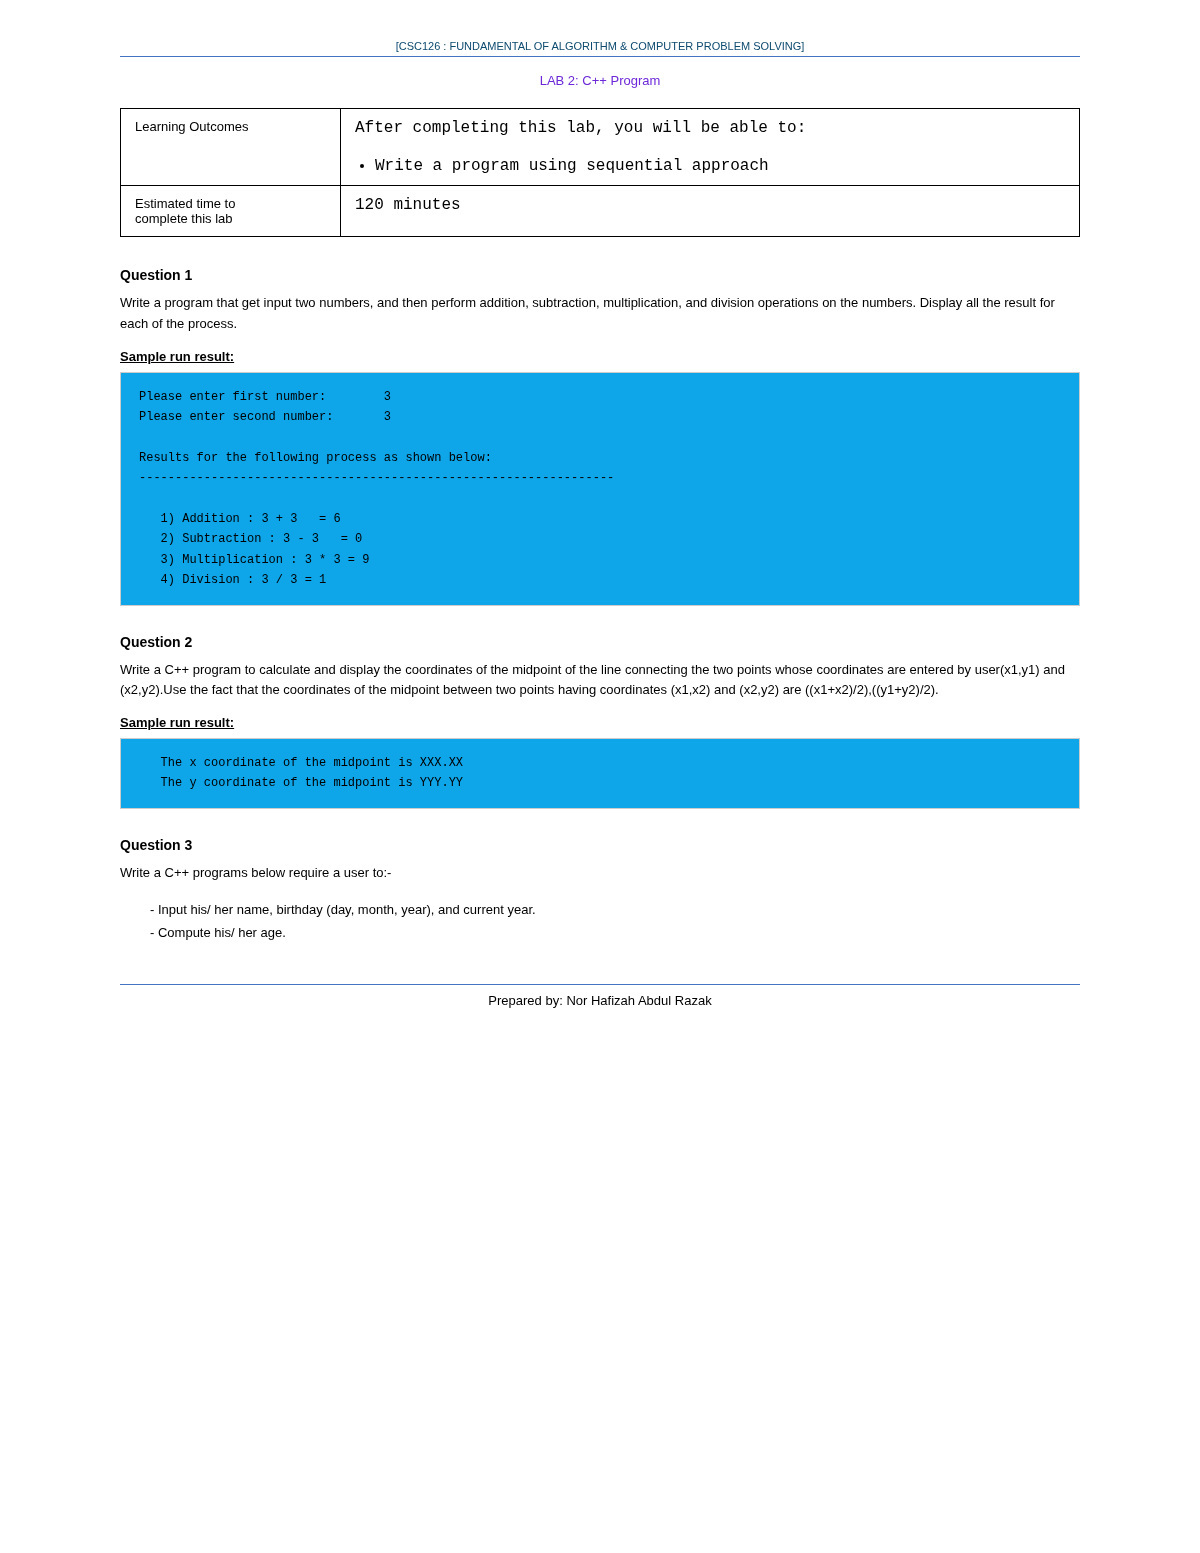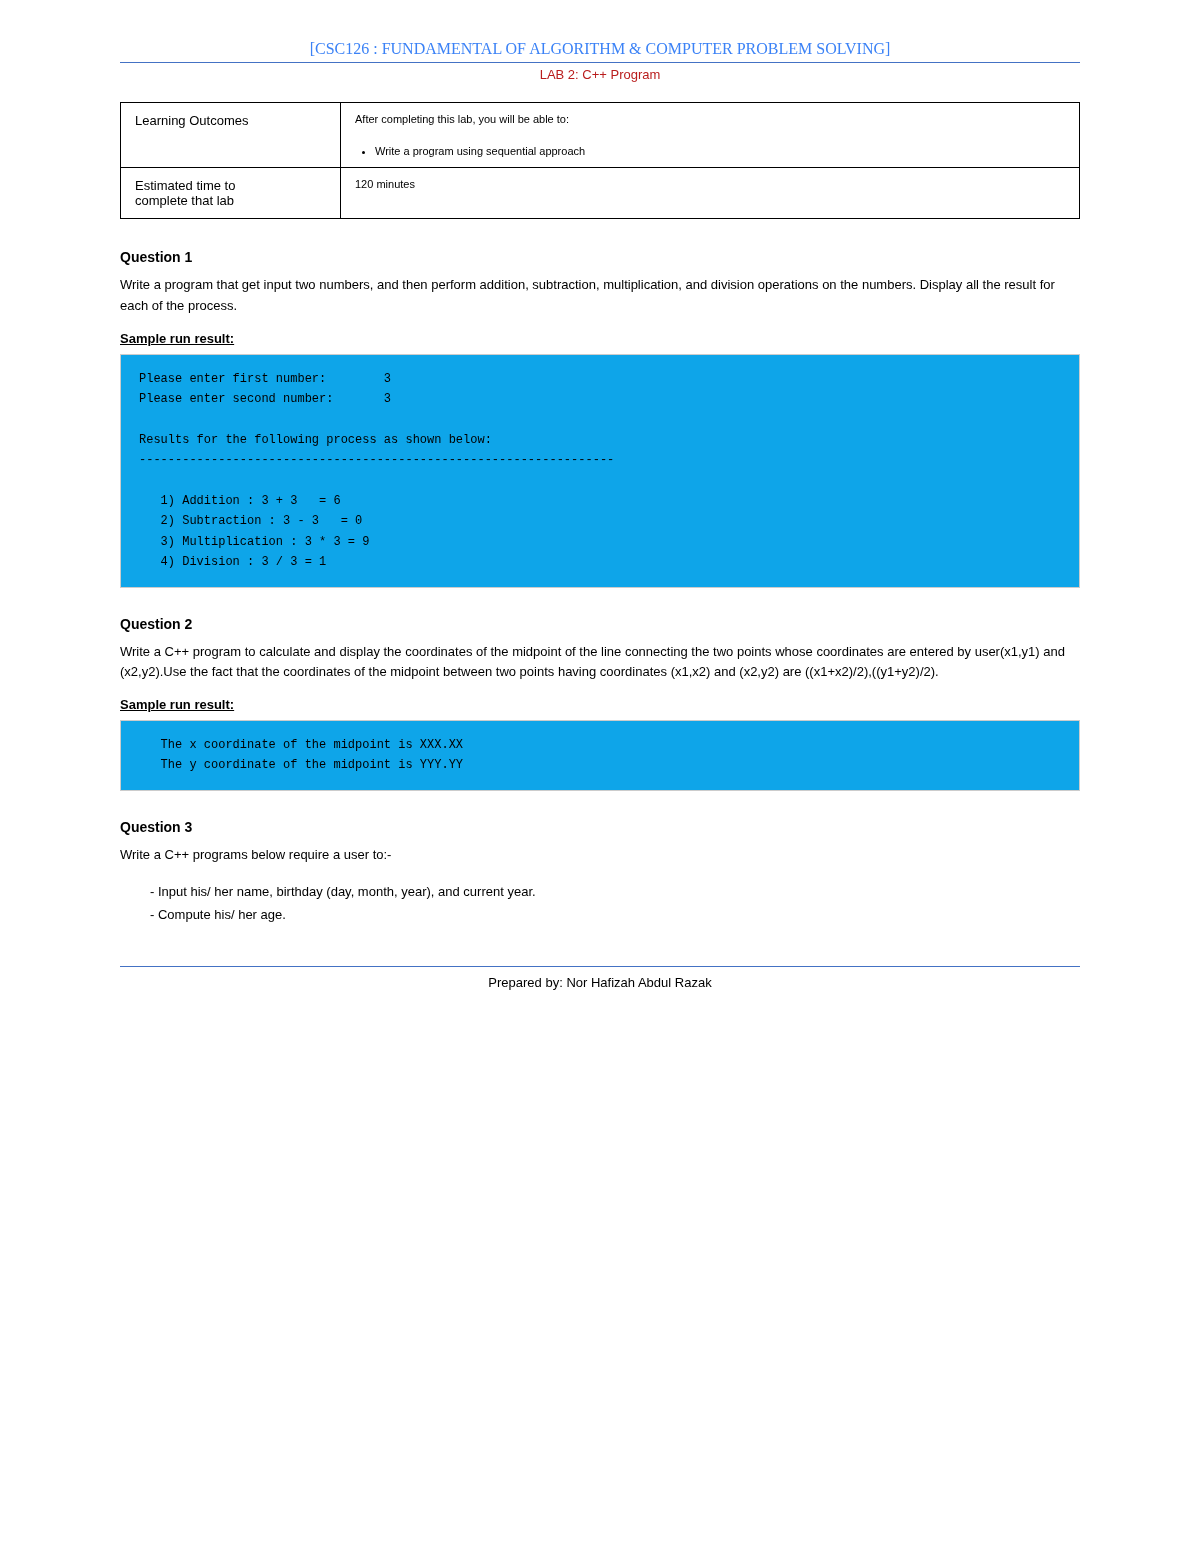--- a/index.html
+++ b/index.html
@@ -23,29 +23,28 @@
       margin-bottom: 8px;
     }
 
     .header-line {
       border: none;
       border-top: 1.5px solid #4472C4;
       margin: 4px 0;
     }
 
     .header-title {
-      font-size: 16px;
-      color: #3b82f6;
-      font-family: Liberation Serif, serif;
+      font-size: 11px;
+      color: #0c4a6e;
     }
 
     .header-subtitle {
       font-size: 13px;
-      color: #b91c1c;
-      margin-top: 4px;
+      color: #6d28d9;
+      margin-top: 16px;
     }
 
     .info-table {
       width: 100%;
       border-collapse: collapse;
       margin-top: 20px;
       margin-bottom: 30px;
     }
 
     .info-table td {
@@ -53,21 +52,22 @@
       padding: 10px 14px;
       vertical-align: top;
     }
 
     .info-table .label-cell {
       width: 220px;
       font-size: 13px;
     }
 
     .info-table .content-cell {
-      font-size: 11px;
+      font-size: 16px;
+      font-family: Liberation Mono, monospace;
     }
 
     .content-cell ul {
       margin-left: 20px;
       margin-top: 20px;
     }
 
     .content-cell ul li {
       list-style-type: disc;
     }
@@ -141,21 +141,21 @@
     <td class="content-cell">
       <span>After completing this lab, you will be able to:</span>
       <ul>
         <li>Write a program using sequential approach</li>
       </ul>
     </td>
   </tr>
   <tr>
     <td class="label-cell">
       <span>Estimated time to</span><br>
-      <span>complete that lab</span>
+      <span>complete this lab</span>
     </td>
     <td class="content-cell">120 minutes</td>
   </tr>
 </tbody>
   </table>
 
 <div class="section">
   <div class="question-title">Question 1</div>
   <div class="question-text">Write a program that get input two numbers, and then perform   addition, subtraction, multiplication, and division operations on the numbers. Display all the result for each of the process.</div>
   <div class="sample-run-label">Sample run result:</div>

